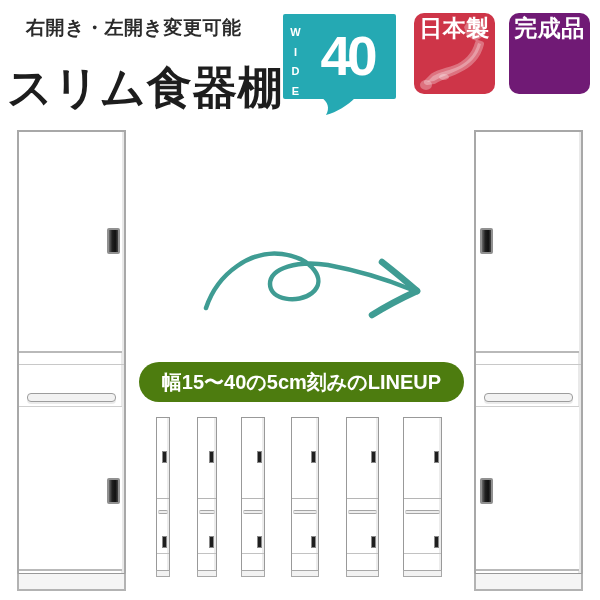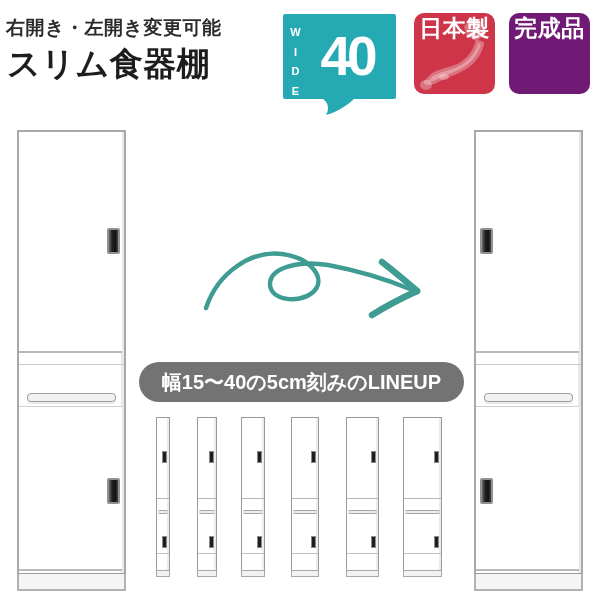--- a/index.html
+++ b/index.html
@@ -4,26 +4,26 @@
 <style>
   * { margin:0; padding:0; box-sizing:border-box; }
   html,body { background:#fff; }
   .stage {
     position:relative; width:600px; height:600px; overflow:hidden; background:#fff;
     font-family:"Liberation Sans","DejaVu Sans",sans-serif;
   }
 
   
   .subtitle {
-    position:absolute; left:6px; top:15px;
+    position:absolute; left:26px; top:15px;
     font-size:19px; font-weight:bold; color:#2b2b2b; letter-spacing:0.5px;
   }
   .main-title {
-    position:absolute; left:7px; top:42px;
-    font-size:33px; font-weight:bold; color:#1d1d1d; letter-spacing:0.5px;
+    position:absolute; left:7px; top:58px;
+    font-size:45px; font-weight:bold; color:#1d1d1d; letter-spacing:0.5px;
   }
 
   
   .wide-bubble {
     position:absolute; left:283px; top:14px; width:113px; height:85px;
     background:#25a9b3; border-radius:2px;
   }
   .wide-vertical {
     position:absolute; left:5px; top:13px; height:70px; width:15px;
     display:flex; flex-direction:column; align-items:center; justify-content:space-between;
@@ -83,21 +83,21 @@
     position:absolute; left:-2px; right:-2px; bottom:-18px; height:18px;
     background:#f5f5f5; border:2px solid #b3b3b3; border-top:1px solid #999;
   }
 
   
   .arrow-svg { position:absolute; left:160px; top:230px; }
 
   
   .banner-pill {
     position:absolute; left:139px; top:362px; width:325px; height:40px;
-    background:#737373; border-radius:21px;
+    background:#4d7c0f; border-radius:21px;
     display:flex; align-items:center; justify-content:center;
     color:#fff; font-weight:bold; font-size:20px; letter-spacing:0;
   }
 
   
   .mini-cab {
     position:absolute; top:417px; height:154px;
     background:#fff; border:1px solid #999;
     box-shadow: inset -2px 0 0 #ececec;
   }

